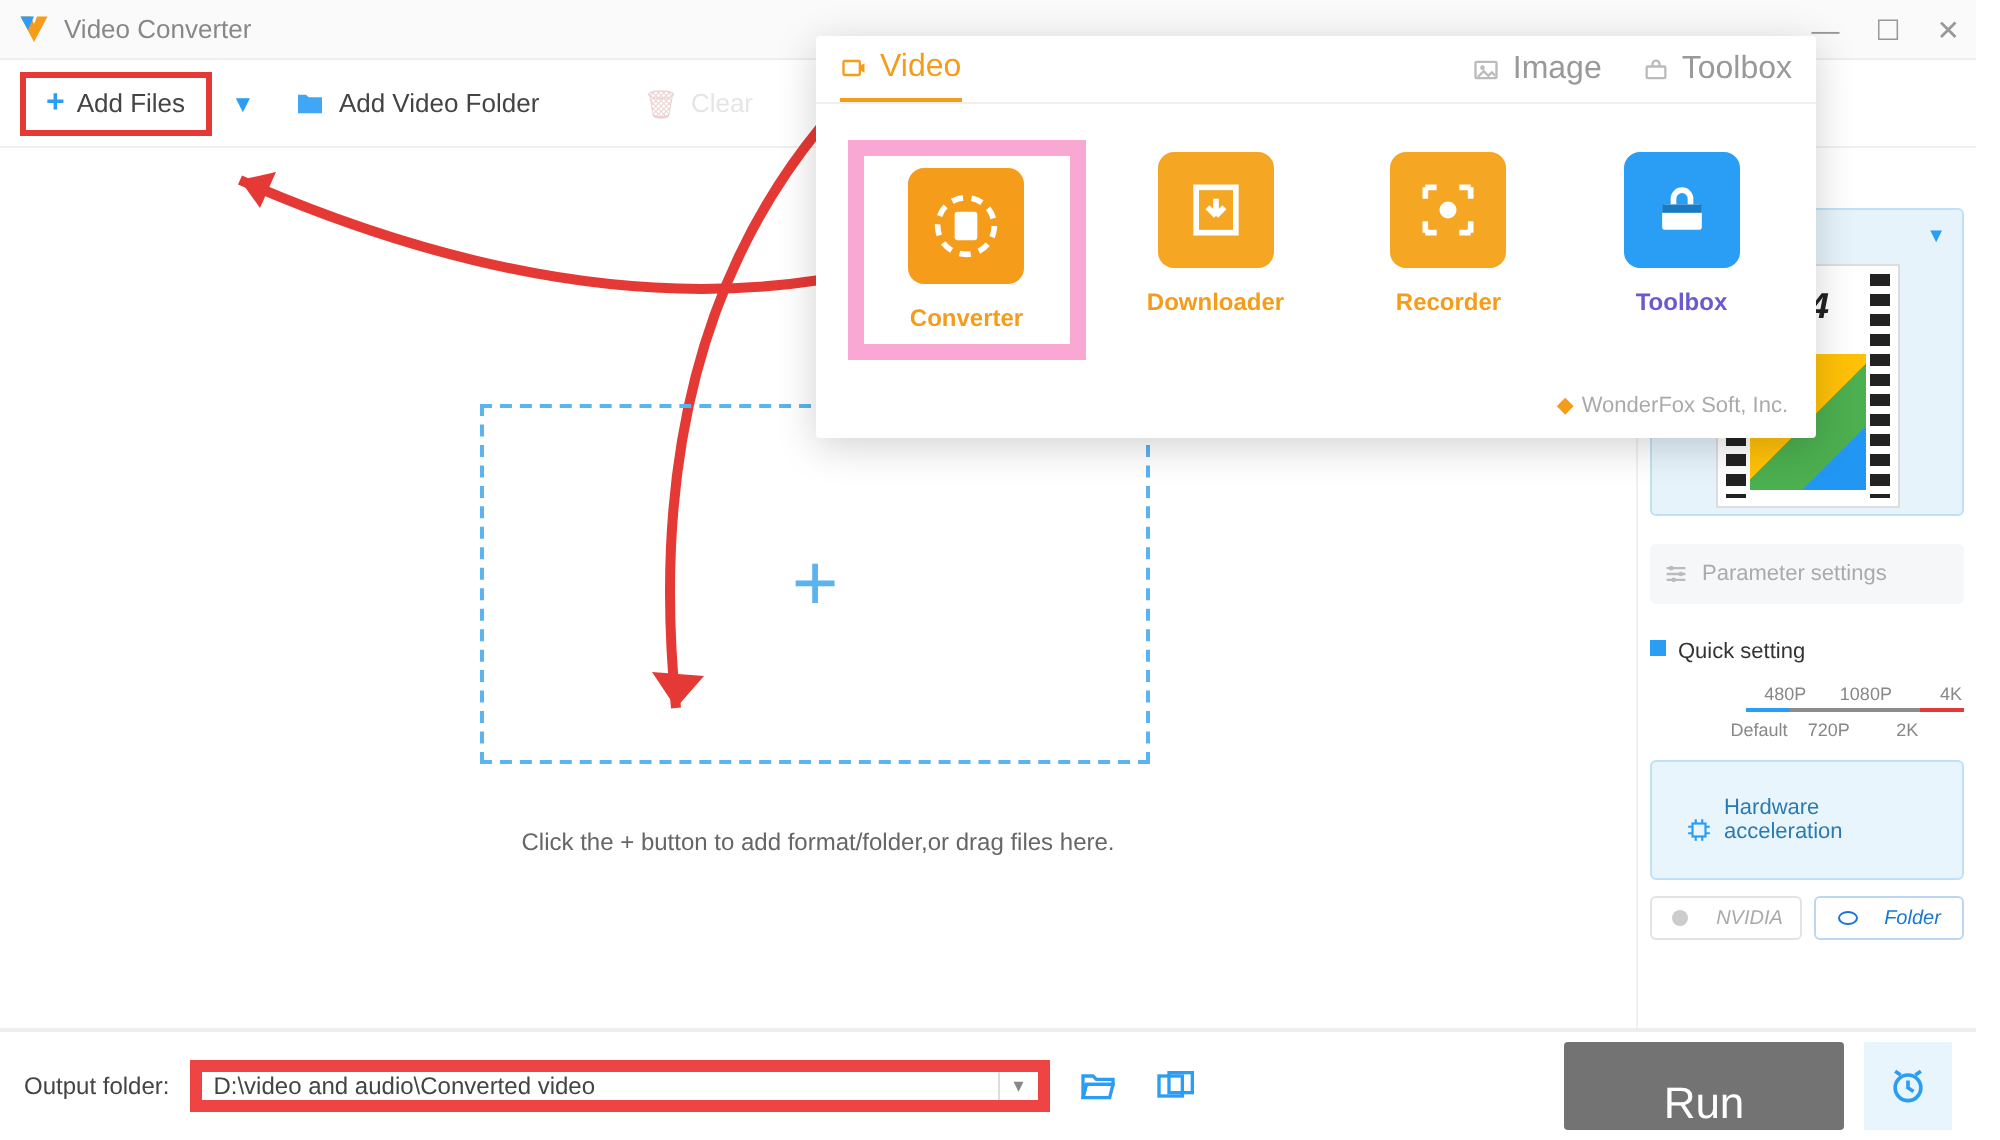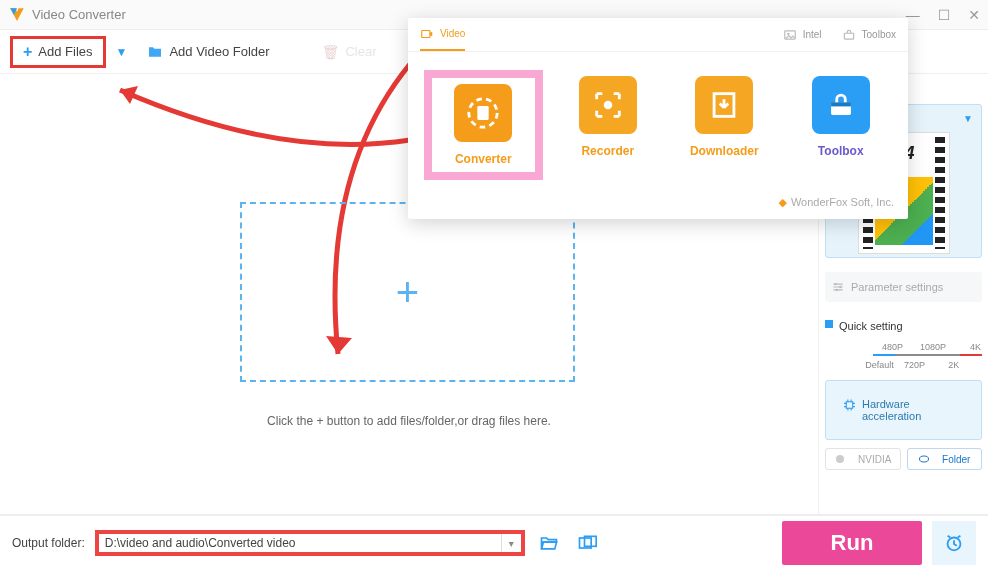--- a/index.html
+++ b/index.html
@@ -49,39 +49,39 @@
 .param .gear { width: 14px; height: 14px; }
 
 .qset { margin-top: 18px; font-size: 11px; }
 .qset .ttl { color: #333; display: flex; gap: 6px; margin-bottom: 8px; }
 .qset .sq { width: 8px; height: 8px; background: #2a9df4; display: inline-block; }
 .slider { position: relative; height: 30px; margin-left: 48px; }
 .slider .bar { position: absolute; top: 14px; left: 0; right: 0; height: 2px; background: linear-gradient(to right, #2a9df4 0 20%, #8c8c8c 20% 80%, #e53935 80% 100%); }
 .slider .tick { position: absolute; top: 2px; font-size: 9px; color: #888; transform: translateX(-50%); }
 .slider .tick.b { top: 20px; }
 
-.hw { margin-top: 10px; background: #e9f5fc; border: 1px solid #bfe0f5; padding: 17px; font-size: 11px; color: #2a7ab0; display: flex; align-items: flex-start; gap: 6px; border-radius: 3px; }
+.hw { margin-top: 10px; background: #e9f5fc; border: 1px solid #bfe0f5; padding: 17px; font-size: 11px; color: #2a7ab0; display: flex; align-items: flex-end; gap: 6px; border-radius: 3px; }
 .chips { margin-top: 8px; display: flex; gap: 6px; }
-.chip { flex: 1; border: 1px solid #e3e3e3; border-radius: 3px; font-size: 10px; color: #aaa; padding: 4px; display: flex; align-items: center; justify-content: center; gap: 12px; }
+.chip { flex: 1; border: 1px solid #e3e3e3; border-radius: 3px; font-size: 10px; color: #aaa; padding: 4px; display: flex; align-items: center; justify-content: center; gap: 12px; font-style: italic; }
 .chip.intel { color: #1976d2; border-color: #bcd7ef; }
 
 
 .bottombar { position: absolute; left: 0; right: 0; bottom: 0; height: 56px; border-top: 2px solid #eee; background: #fff; display: flex; align-items: center; padding: 0 12px; gap: 10px; }
 .bottombar .lbl { font-size: 12px; color: #444; }
-.pathbox { flex: 0 0 430px; display: flex; border: 4px solid #ef4444; height: 26px; justify-content: flex-end; }
+.pathbox { flex: 0 0 430px; display: flex; border: 6px solid #ef4444; height: 26px; justify-content: flex-end; }
 .pathbox input { flex: 1; border: none; padding: 0 6px; font-size: 12px; color: #444; outline: none; }
 .pathbox .dd { width: 20px; border-left: 1px solid #ddd; display: flex; align-items: center; justify-content: center; color: #888; font-size: 10px; }
 .iconbtn { width: 28px; height: 28px; display: flex; align-items: center; justify-content: center; color: #2a9df4; cursor: pointer; }
-.runbtn { margin-left: auto; width: 140px; height: 44px; background: #ec4899; color: #fff; font-size: 22px; font-weight: bold; display: flex; align-items: center; justify-content: center; border-radius: 2px; }
+.runbtn { margin-left: auto; width: 140px; height: 44px; background: #737373; color: #fff; font-size: 22px; font-weight: normal; display: flex; align-items: flex-end; justify-content: center; border-radius: 2px; }
 .alarm { width: 44px; height: 44px; background: #e9f5fc; display: flex; align-items: center; justify-content: center; color: #2a9df4; }
 
 
 .popup { position: absolute; left: 408px; top: 18px; width: 500px; background: #fff; box-shadow: 0 4px 20px rgba(0,0,0,0.18); border-radius: 2px; z-index: 20; }
 .popup .tabs { display: flex; align-items: center; height: 34px; padding: 0 12px; gap: 20px; border-bottom: 1px solid #f0f0f0; }
-.popup .tab { font-size: 10px; color: #999; display: flex; align-items: center; gap: 6px; height: 100%; cursor: pointer; }
+.popup .tab { font-size: 16px; color: #999; display: flex; align-items: center; gap: 6px; height: 100%; cursor: pointer; }
 .popup .tab.active { color: #f59c1a; border-bottom: 2px solid #f59c1a; }
 .popup .tab.img { margin-left: auto; }
 .popup .tools { display: flex; gap: 14px; padding: 18px 16px 10px; }
 .tool { flex: 1; text-align: center; cursor: pointer; padding: 6px 2px; }
 .tool.red { border: 8px solid #f9a8d4; }
 .tool .ibox { width: 58px; height: 58px; margin: 0 auto 10px; border-radius: 8px; display: flex; align-items: center; justify-content: center; }
 .tool .ibox.orange { background: #f59c1a; }
 .tool .ibox.orange2 { background: #f5a623; }
 .tool .ibox.orange3 { background: #f5a623; }
 .tool .ibox.green { background: #7cb342; }
@@ -140,21 +140,21 @@
         <path d="M20 20 L38 16 L30 34 Z" fill="#e53935"></path>
       </svg>
       <svg class="arrow-svg" style="left:310px; top:-20px; width:120px; height:320px;" viewBox="0 0 120 320">
         <path d="M100 10 Q 10 120 28 300" stroke="#e53935" stroke-width="5" fill="none"></path>
         <path d="M28 300 L16 282 L42 284 Z" fill="#e53935"></path>
       </svg>
 
       <div class="dropzone">
         <span class="bigplus">+</span>
       </div>
-      <div class="hint">Click the + button to add files/folder,or drag files here.</div>
+      <div class="hint">Click the + button to add format/folder,or drag files here.</div>
     </div>
 
     <div class="rpanel">
       <div class="rlabel">e output format:</div>
       <div class="formatpick">
         <div class="fmttop">
           <svg width="14" height="14" viewBox="0 0 24 24">
               <rect x="3" y="3" width="18" height="18" rx="2" fill="none" stroke="#2a9df4" stroke-width="2"></rect>
               <path d="M9 8v8l7-4z" fill="#2a9df4"></path>
             </svg>
@@ -227,57 +227,57 @@
             <path d="M17 10l4-2v8l-4-2z" fill="#f59c1a"></path>
           </svg>
         <span>Video</span>
       </div>
       <div class="tab img">
         <svg width="14" height="14" viewBox="0 0 24 24">
             <rect x="3" y="5" width="18" height="14" rx="1" fill="none" stroke="#bbb" stroke-width="2"></rect>
             <circle cx="9" cy="10" r="2" fill="#bbb"></circle>
             <path d="M5 18l5-5 4 4 3-3 3 3" stroke="#bbb" fill="none" stroke-width="2"></path>
           </svg>
-        <span>Intel</span>
+        <span>Image</span>
       </div>
       <div class="tab">
         <svg width="14" height="14" viewBox="0 0 24 24">
             <rect x="4" y="9" width="16" height="10" rx="1" fill="none" stroke="#bbb" stroke-width="2"></rect>
             <path d="M9 9V7a3 3 0 016 0v2" stroke="#bbb" fill="none" stroke-width="2"></path>
           </svg>
         <span>Toolbox</span>
       </div>
     </div>
     <div class="tools">
       <div class="tool red">
         <div class="ibox orange">
             <svg width="34" height="34" viewBox="0 0 24 24">
               <circle cx="12" cy="12" r="10" fill="none" stroke="#fff" stroke-width="2" stroke-dasharray="4 3"></circle>
               <rect x="8" y="7" width="8" height="10" fill="#fff" rx="1"></rect>
             </svg>
           </div>
         <div class="tl o">Converter</div>
       </div>
       <div class="tool">
+        <div class="ibox orange2">
+            <svg width="34" height="34" viewBox="0 0 24 24">
+              <rect x="5" y="4" width="14" height="16" fill="none" stroke="#fff" stroke-width="2"></rect>
+              <path d="M12 8v6m0 0l-3-3m3 3l3-3" stroke="#fff" stroke-width="2" fill="none"></path>
+            </svg>
+          </div>
+        <div class="tl o">Downloader</div>
+      </div>
+      <div class="tool">
         <div class="ibox orange3">
             <svg width="34" height="34" viewBox="0 0 24 24">
               <path d="M4 4h4M16 4h4M4 20h4M16 20h4M4 4v4M4 16v4M20 4v4M20 16v4" stroke="#fff" stroke-width="2"></path>
               <circle cx="12" cy="12" r="3" fill="#fff"></circle>
             </svg>
           </div>
         <div class="tl o">Recorder</div>
-      </div>
-      <div class="tool">
-        <div class="ibox orange2">
-            <svg width="34" height="34" viewBox="0 0 24 24">
-              <rect x="5" y="4" width="14" height="16" fill="none" stroke="#fff" stroke-width="2"></rect>
-              <path d="M12 8v6m0 0l-3-3m3 3l3-3" stroke="#fff" stroke-width="2" fill="none"></path>
-            </svg>
-          </div>
-        <div class="tl o">Downloader</div>
       </div>
       <div class="tool">
         <div class="ibox blue">
             <svg width="34" height="34" viewBox="0 0 24 24">
               <rect x="5" y="10" width="14" height="9" rx="1" fill="#fff"></rect>
               <rect x="5" y="10" width="14" height="3" fill="#1a7bc4"></rect>
               <path d="M9 10V8a3 3 0 016 0v2" stroke="#fff" fill="none" stroke-width="2"></path>
             </svg>
           </div>
         <div class="tl b">Toolbox</div>

